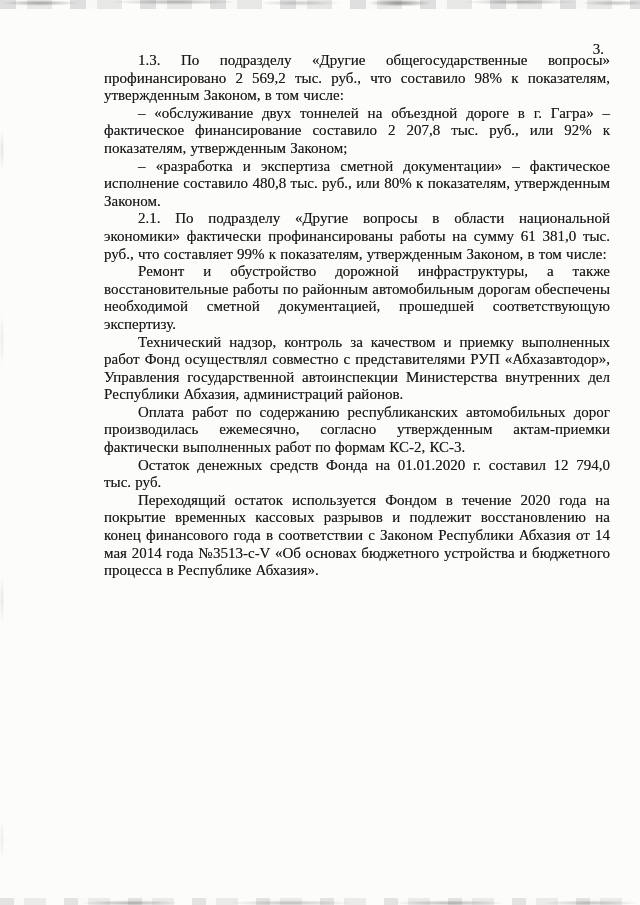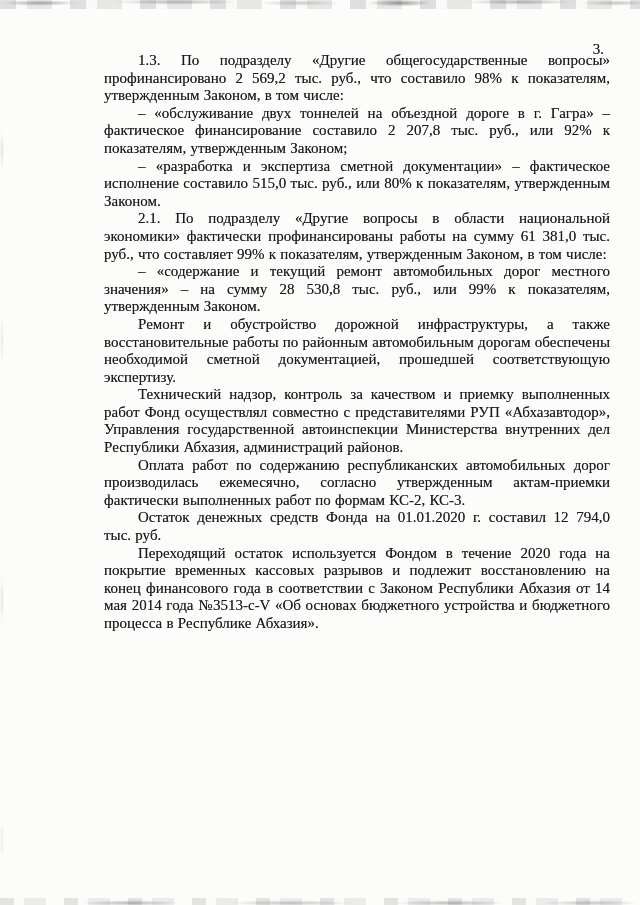--- a/index.html
+++ b/index.html
@@ -92,23 +92,22 @@
 </head>
 <body>
 
 <div class="page">
   <div class="noise-top"></div>
   <div class="noise-left"></div>
   <div class="page-number">3.</div>
   <div class="content">
       <p>1.3. По подразделу «Другие общегосударственные вопросы» профинансировано 2&nbsp;569,2 тыс. руб., что составило 98% к показателям, утвержденным Законом, в том числе:</p>
       <p>– «обслуживание двух тоннелей на объездной дороге в г. Гагра» – фактическое финансирование составило 2&nbsp;207,8 тыс. руб., или 92% к показателям, утвержденным Законом;</p>
-      <p>– «разработка и экспертиза сметной документации» – фактическое исполнение составило 515,0 тыс. руб., или 80% к показателям, утвержденным Законом.</p>
+      <p>– «разработка и экспертиза сметной документации» – фактическое исполнение составило 480,8 тыс. руб., или 80% к показателям, утвержденным Законом.</p>
       <p>2.1. По подразделу «Другие вопросы в области национальной экономики» фактически профинансированы работы на сумму 61&nbsp;381,0 тыс. руб., что составляет 99% к показателям, утвержденным Законом, в том числе:</p>
-      <p>– «содержание и текущий ремонт автомобильных дорог местного значения» – на сумму 28&nbsp;530,8 тыс. руб., или 99% к показателям, утвержденным Законом.</p>
       <p>Ремонт и обустройство дорожной инфраструктуры, а также восстановительные работы по районным автомобильным дорогам обеспечены необходимой сметной документацией, прошедшей соответствующую экспертизу.</p>
       <p>Технический надзор, контроль за качеством и приемку выполненных работ Фонд осуществлял совместно с представителями РУП «Абхазавтодор», Управления государственной автоинспекции Министерства внутренних дел Республики Абхазия, администраций районов.</p>
       <p>Оплата работ по содержанию республиканских автомобильных дорог производилась ежемесячно, согласно утвержденным актам-приемки фактически выполненных работ по формам КС-2, КС-3.</p>
       <p>Остаток денежных средств Фонда на 01.01.2020 г. составил 12&nbsp;794,0 тыс. руб.</p>
       <p>Переходящий остаток используется Фондом в течение 2020 года на покрытие временных кассовых разрывов и подлежит восстановлению на конец финансового года в соответствии с Законом Республики Абхазия от 14 мая 2014 года №3513-с-V «Об основах бюджетного устройства и бюджетного процесса в Республике Абхазия».</p>
     </div>
   <div class="noise-bottom"></div>
 </div>
 
 </body></html>

